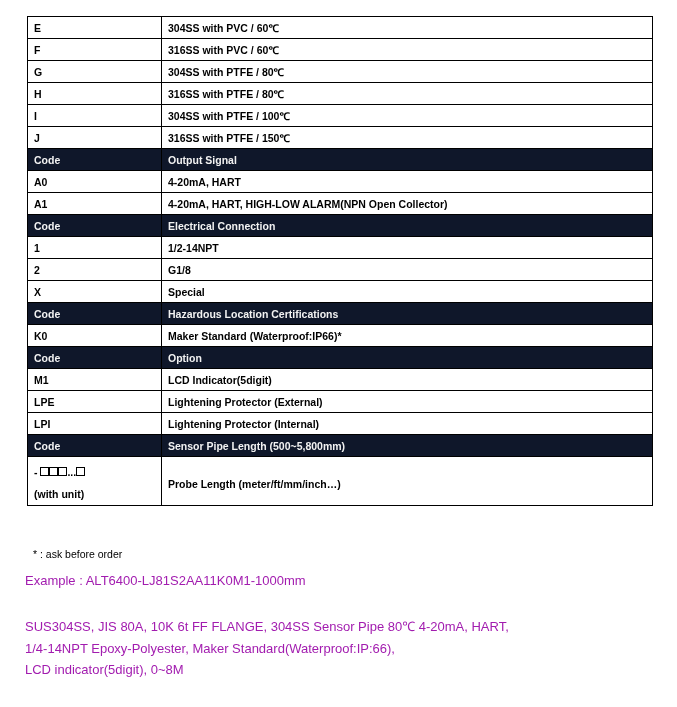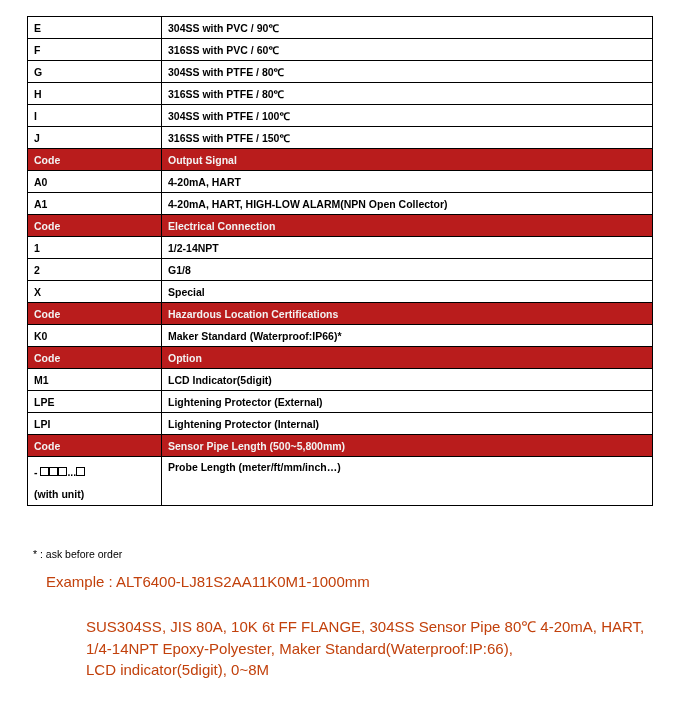--- a/index.html
+++ b/index.html
@@ -4,41 +4,41 @@
 <style>
   html, body { margin:0; padding:0; background:#ffffff; }
   body { width:677px; height:707px; position:relative; overflow:hidden;
          font-family:"Liberation Sans", sans-serif; color:#000; }
   .spec-table { position:absolute; left:27px; top:16px; width:626px;
                 border-collapse:collapse; table-layout:fixed; }
   .spec-table td { border:1px solid #000; height:21px; padding:0 0 0 6px;
                    font-size:10.5px; font-weight:bold; vertical-align:middle;
                    white-space:nowrap; }
   .spec-table col.c1 { width:134px; }
-  .spec-table tr.hdr td { background:#b91c1c; color:#f2f2f2; }
+  .spec-table tr.hdr td { background:#0f172a; color:#f2f2f2; }
   .spec-table td.probe-code { vertical-align:top; padding-top:4px; height:40px; line-height:22px; }
-  .spec-table td.probe-desc { vertical-align:top; padding-top:4px; }
+  .spec-table td.probe-desc { vertical-align:top; padding-top:21px; }
   .box { display:inline-block; width:7px; height:7px; border:1.4px solid #000; margin-right:0px; vertical-align:0px; }
   .footnote { position:absolute; left:33px; top:548px; font-size:10.5px; font-weight:normal; }
-  .body-text { position:absolute; left:46px; font-size:15px; color:#c2410c; }
+  .body-text { position:absolute; left:25px; font-size:13px; color:#a21caf; }
   .example { top:573px; }
-  .para { top:616px; line-height:21.5px;margin-left:40px; }
+  .para { top:616px; line-height:21.5px; }
 </style>
 </head>
 <body>
 
 <table class="spec-table">
   <colgroup>
       <col class="c1">
       <col class="c2">
     </colgroup>
   <tbody id="tbody">
       <tr class="">
         <td>E</td>
-        <td>304SS with PVC / 90℃</td>
+        <td>304SS with PVC / 60℃</td>
       </tr>
       <tr class="">
         <td>F</td>
         <td>316SS with PVC / 60℃</td>
       </tr>
       <tr class="">
         <td>G</td>
         <td>304SS with PTFE / 80℃</td>
       </tr>
       <tr class="">

